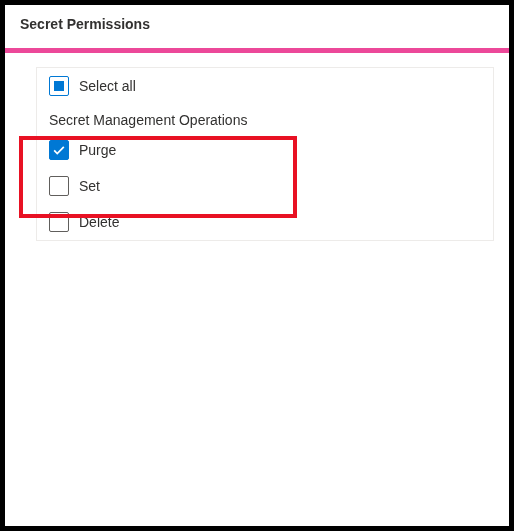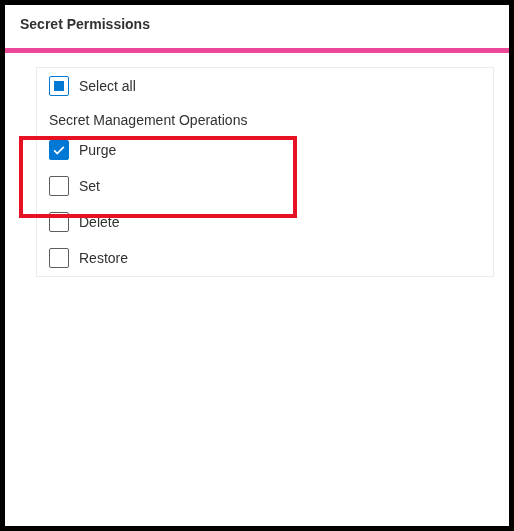--- a/index.html
+++ b/index.html
@@ -107,23 +107,19 @@
       <span class="label">Set</span>
     </div>
 
 
 
     <div class="row">
       <div class="checkbox"></div>
       <span class="label">Delete</span>
     </div>
 
-    <div class="row">
-      <div class="checkbox"></div>
-      <span class="label">Restore</span>
-    </div>
 
 
 
   </div>
 
   <div class="highlight-box" style="left:14px; top:69px; width:278px; height:82px;"></div>
 </div>
 
 </body></html>

